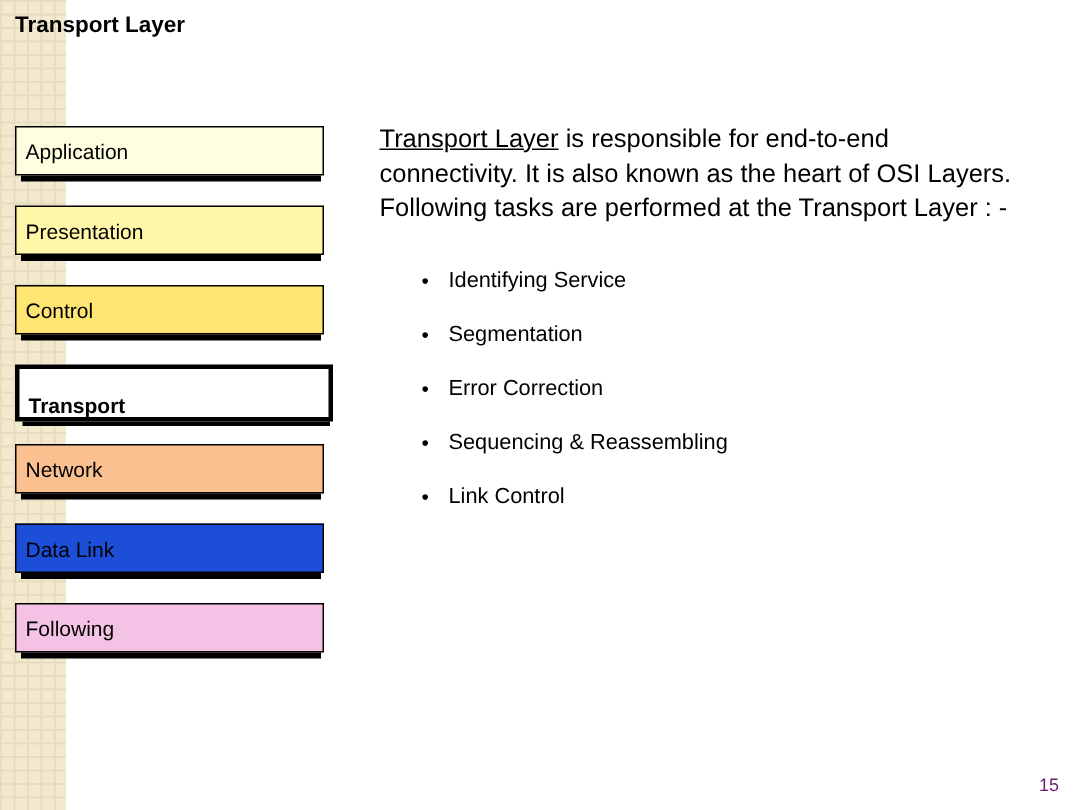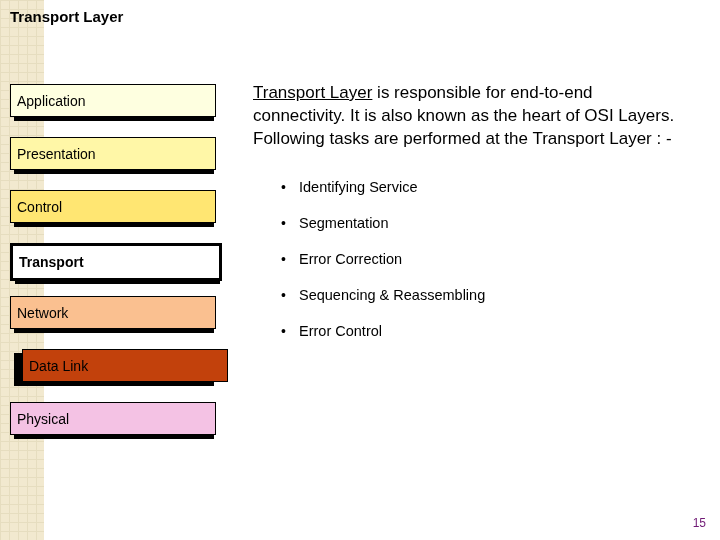--- a/index.html
+++ b/index.html
@@ -67,37 +67,38 @@
     padding-left: 6px;
     font-size: 14px;
     color: #000;
     box-sizing: content-box;
   }
   .l0 .box { background: #feffe0; }
   .l1 .box { background: #fff7a7; }
   .l2 .box { background: #ffe672; }
   .l3 .box { background: #ffffff; }
   .l4 .box { background: #fac090; align-items: center; }
-  .l5 .box { background: #c2410c; margin-left: 12px; }
+  .l5 .box { background: #1d4ed8; }
   .l6 .box { background: #f4c2e4; }
 
   
   .l3 .shadow {
     left: 5px;
     top: 5px;
     width: 205px;
     height: 36px;
   }
   .l3 .box {
     left: 0;
     top: 0;
     width: 200px;
     height: 32px;
     border: 3px solid #000;
     font-weight: bold;
+    align-items: flex-end;
   }
 
   .content {
     position: absolute;
     left: 253px;
     top: 82px;
     width: 430px;
     z-index: 2;
   }
   .intro {
@@ -177,31 +178,31 @@
   </div>
   <div class="layer l5">
     <div class="shadow"></div>
     <div class="box">
         <span>Data Link</span>
       </div>
   </div>
   <div class="layer l6">
     <div class="shadow"></div>
     <div class="box">
-        <span>Physical</span>
+        <span>Following</span>
       </div>
   </div>
 </div>
 
 <div class="content">
   <div class="intro">
     <span class="tl">Transport Layer</span><span>  is         responsible for end-to-end connectivity. It is also known as  the heart of  OSI  Layers. Following tasks are performed at the Transport Layer : -</span>
   </div>
   <ul class="tasks">
     <li>Identifying Service</li>
     <li>Segmentation</li>
     <li>Error Correction</li>
     <li>Sequencing &amp; Reassembling</li>
-    <li>Error Control</li>
+    <li>Link Control</li>
   </ul>
 </div>
 
 <div class="page-num">15</div>
 
 </body></html>

